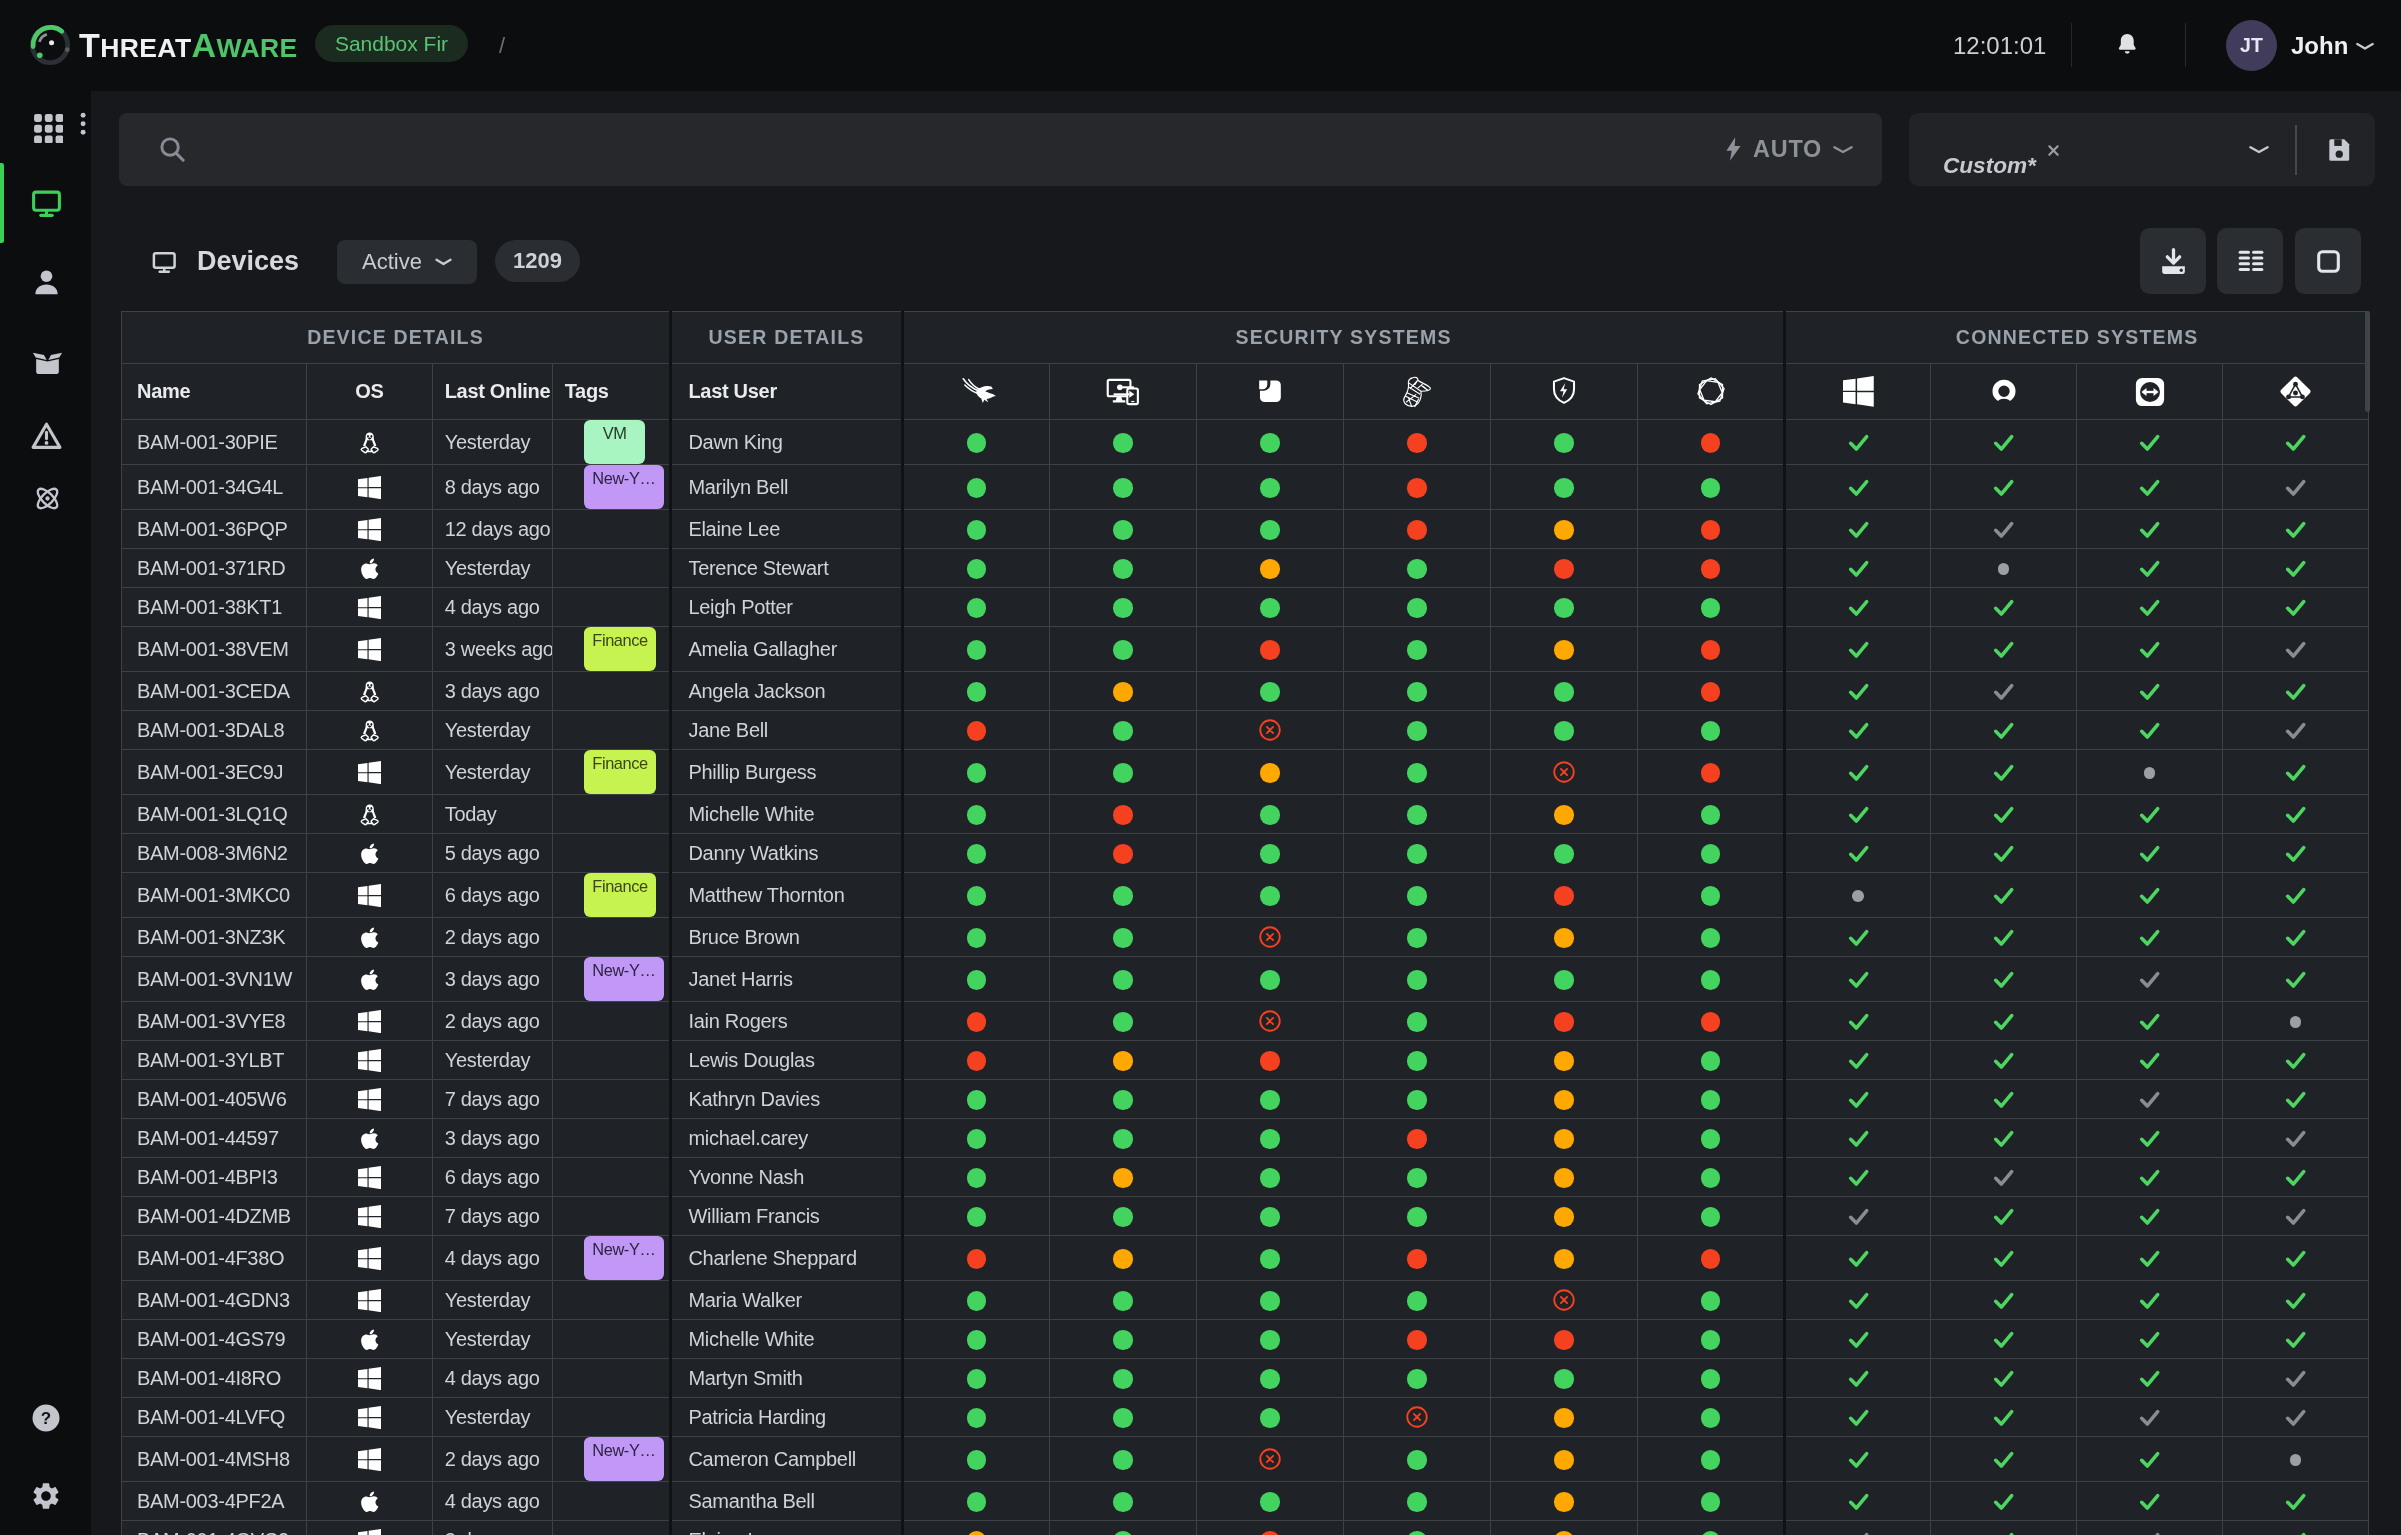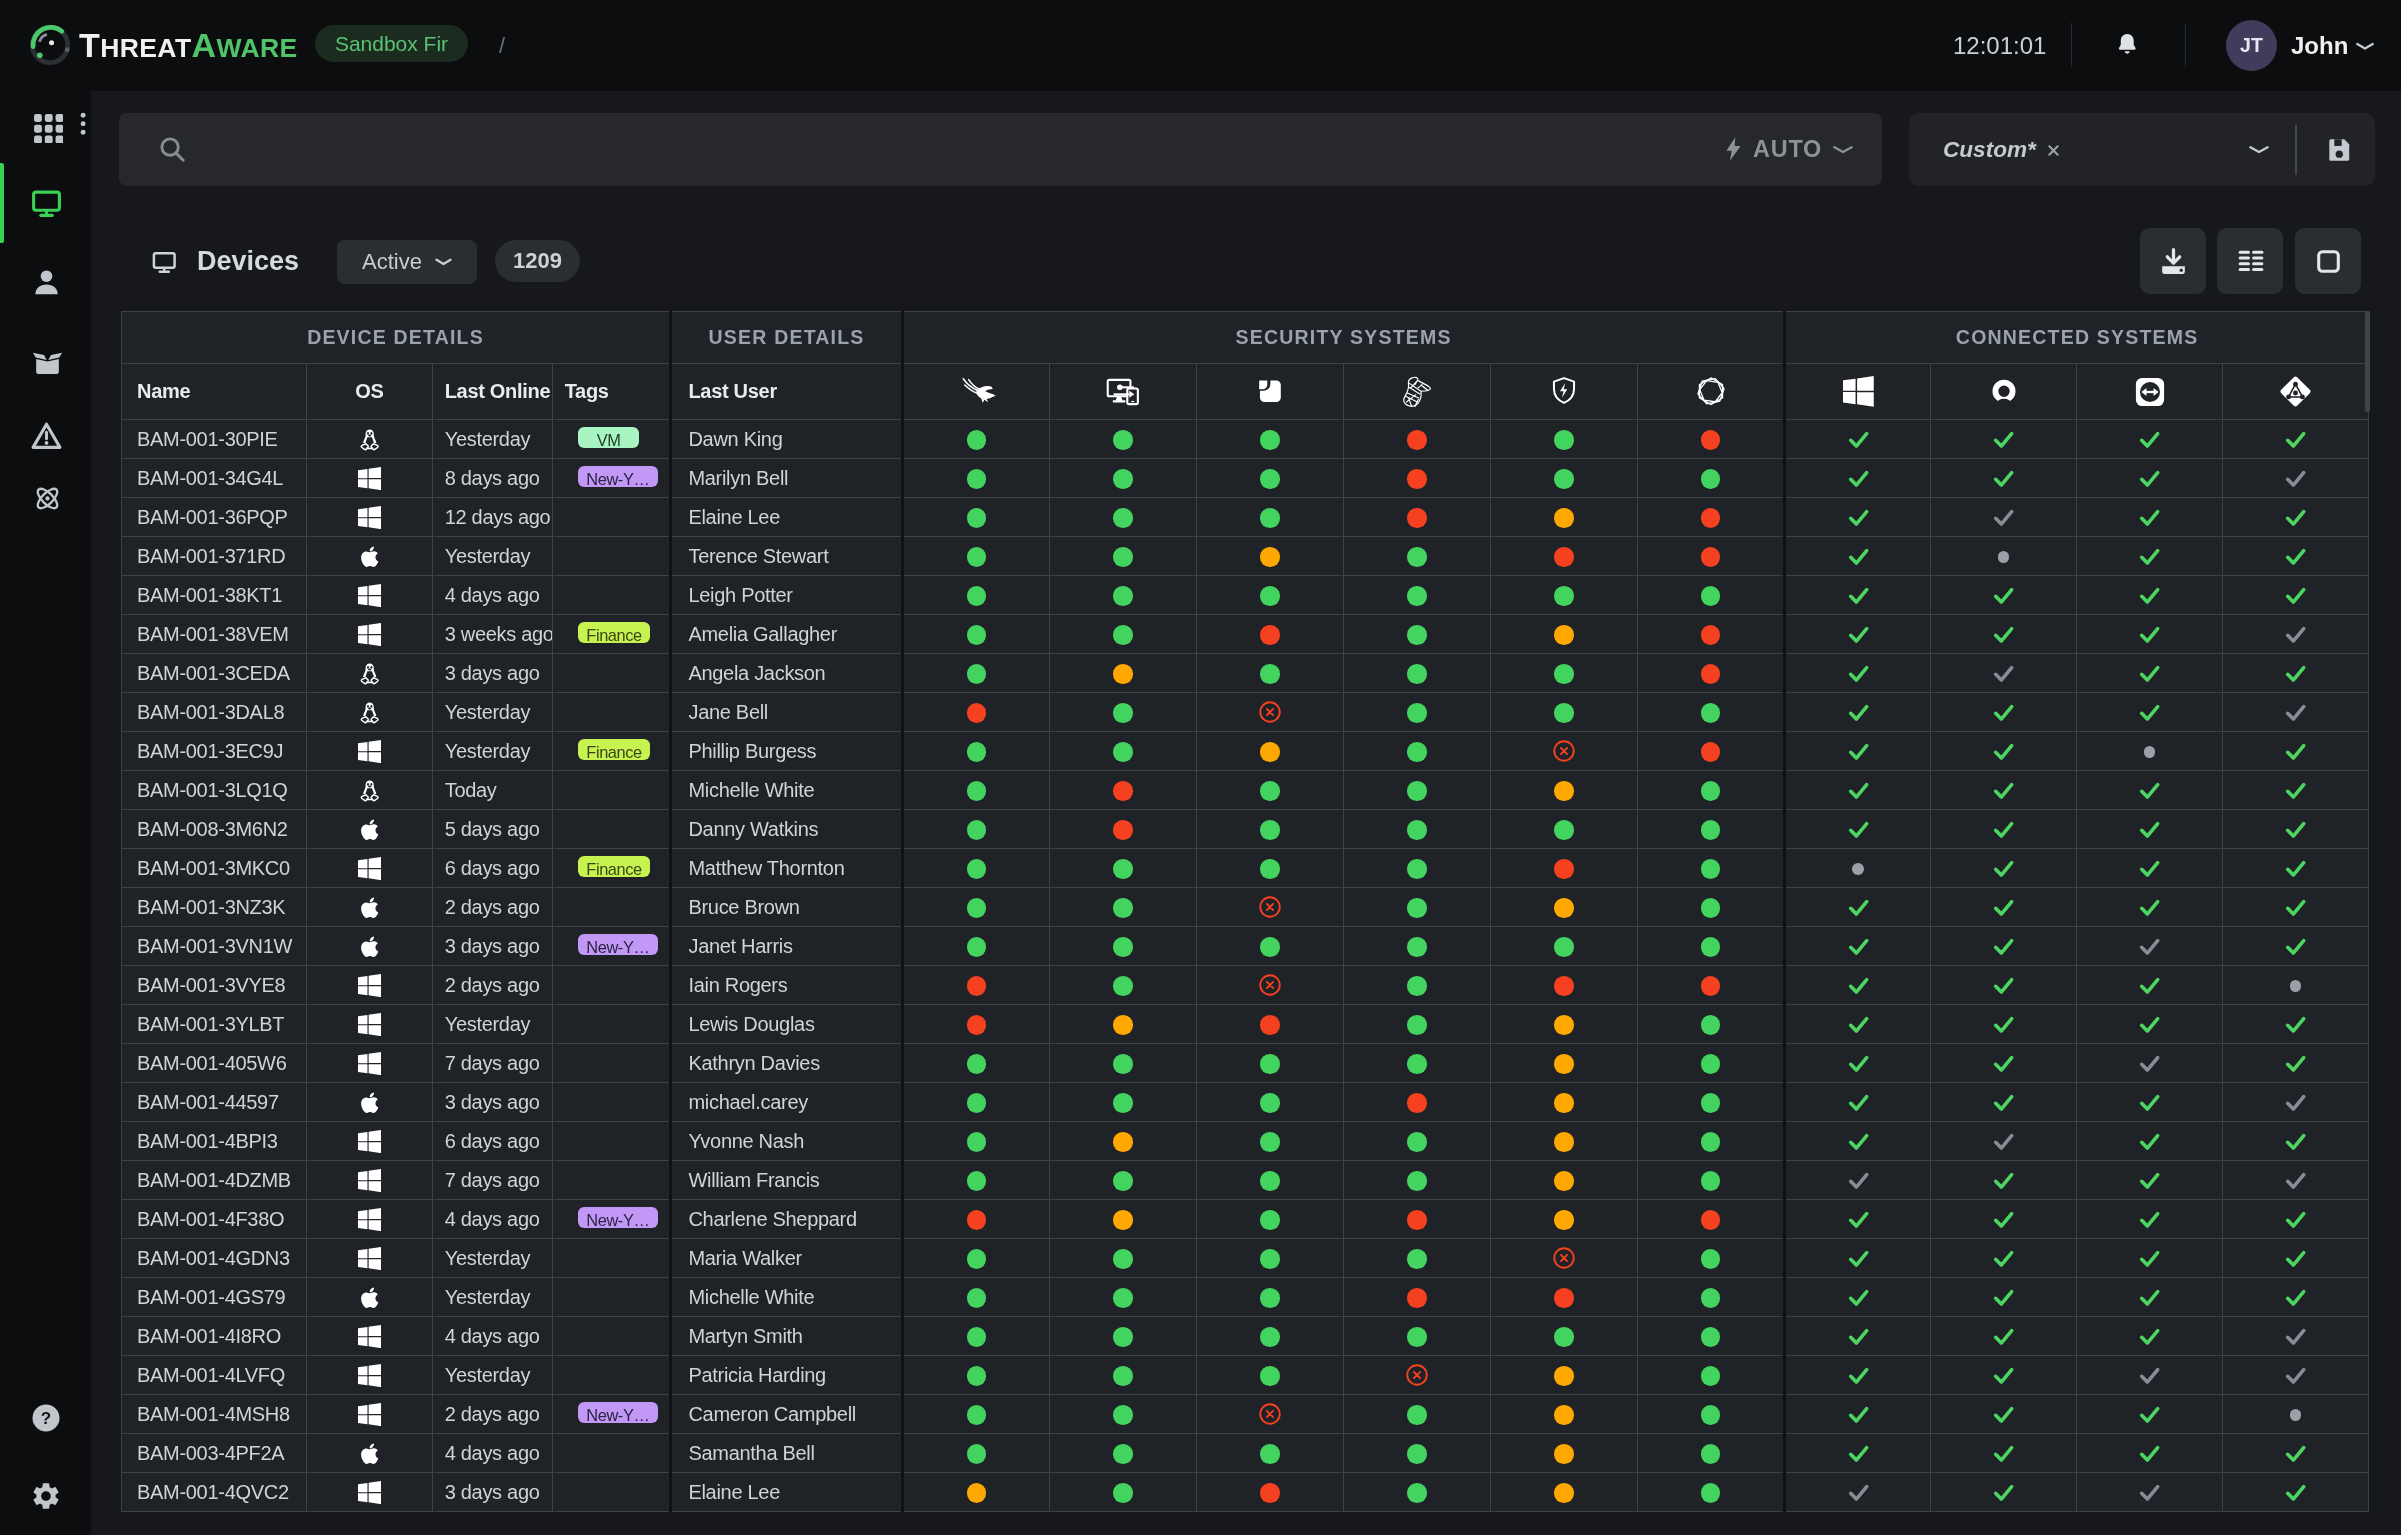--- a/index.html
+++ b/index.html
@@ -17,21 +17,21 @@
 tr.hrow td { height:56px; color:#e9ebed; font-size:20px; font-weight:bold; }
 tbody tr { height:39px; }
 tbody td { color:#d0d4d8; font-size:20px; letter-spacing:-0.3px; }
 td.pl { padding-left:15px; }
 td.pl2 { padding-left:11.7px; }
 td.pl3 { padding-left:16.4px; }
 td.c { text-align:center; }
 td.c svg, td.c span { vertical-align:middle; }
 .dot { display:inline-block; width:19.5px; height:19.5px; border-radius:50%; }
 .gdot { display:inline-block; width:11.7px; height:11.7px; border-radius:50%; background:#9aa0a6; }
-.tag { display:inline-block; height:21px; line-height:27px; padding:0 8.6px; border-radius:6.2px; font-size:16.4px; letter-spacing:-0.4px; margin-left:13px;text-align:right; }
+.tag { display:inline-block; height:44px; line-height:27px; padding:0 8.6px; border-radius:6.2px; font-size:16.4px; letter-spacing:-0.4px; margin-left:19px;text-align:right; }
 .tagvm { padding:0 19px; }
 svg { display:inline-block; }
 </style></head>
 <body>
 <div class="abs" id="topbar">
   <div class="abs" style="left:28px;top:23.4px;"><svg width="44" height="44" viewBox="0 0 56 56" style="">
         <circle cx="28" cy="28" r="22.5" fill="none" stroke="#2b3036" stroke-width="6"></circle>
         <path d="M6.5 30 A22.5 22.5 0 0 1 43 10.5" fill="none" stroke="#4cc96a" stroke-width="6" stroke-linecap="round"></path>
         <path d="M24 14.5 A14 14 0 0 0 14.5 24" fill="none" stroke="#8b9197" stroke-width="3.6"></path>
         <circle cx="30" cy="25" r="3.2" fill="#e8eaec"></circle>
@@ -120,21 +120,21 @@
   <div class="abs" style="left:1605px;top:23.4px;"><svg width="19" height="26" viewBox="0 0 16 22" style="">
         <path fill="#8d9298" d="M9.5 1 2 12.5h4.5L5 21 14 8.5H9z"></path>
       </svg></div>
   <div class="abs vcent" style="left:1634px;top:0;height:73px;color:#8d9298;font-size:23.4px;font-weight:bold;letter-spacing:0.8px;">AUTO</div>
   <div class="abs" style="left:1713px;top:30px;"><svg width="22" height="13.3" viewBox="0 0 28 17" style="">
         <path d="M3 5.44 L14.0 11.56 L25 5.44" fill="none" stroke="#8d9298" stroke-width="3" stroke-linecap="round" stroke-linejoin="round"></path>
       </svg></div>
 </div>
 
 <div class="abs" id="custom">
-  <div class="abs vcent" style="left:34px;top:0;height:73px;color:#c6cad0;font-size:22.6px;font-weight:bold;font-style:italic;">Custom*</div>
+  <div class="abs vcent" style="left:34px;top:16px;height:73px;color:#c6cad0;font-size:22.6px;font-weight:bold;font-style:italic;">Custom*</div>
   <div class="abs" style="left:137px;top:30px;"><svg width="15" height="15" viewBox="0 0 18 18" style="">
         <path d="M4 4 14 14 M14 4 4 14" stroke="#9ba0a6" stroke-width="2.6" stroke-linecap="round"></path>
       </svg></div>
   <div class="abs" style="left:339px;top:30px;"><svg width="22" height="13.3" viewBox="0 0 28 17" style="">
         <path d="M3 5.44 L14.0 11.56 L25 5.44" fill="none" stroke="#c6cad0" stroke-width="3" stroke-linecap="round" stroke-linejoin="round"></path>
       </svg></div>
   <div class="abs" style="left:386px;top:11.7px;width:1.6px;height:50px;background:#45494e;"></div>
   <div class="abs" style="left:417px;top:23.4px;"><svg width="26.5" height="26.5" viewBox="0 0 32 32" style="">
         <path fill="#c6cad0" d="M6 4h16l6 6v18a2 2 0 0 1-2 2H6a2 2 0 0 1-2-2V6a2 2 0 0 1 2-2z"></path>
         <rect x="10" y="4" width="9" height="8" fill="#212327"></rect>

